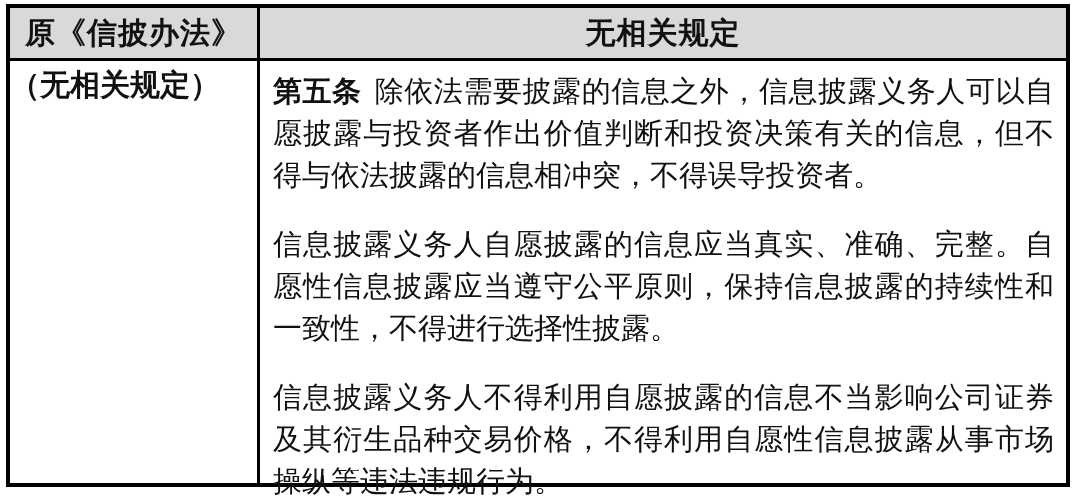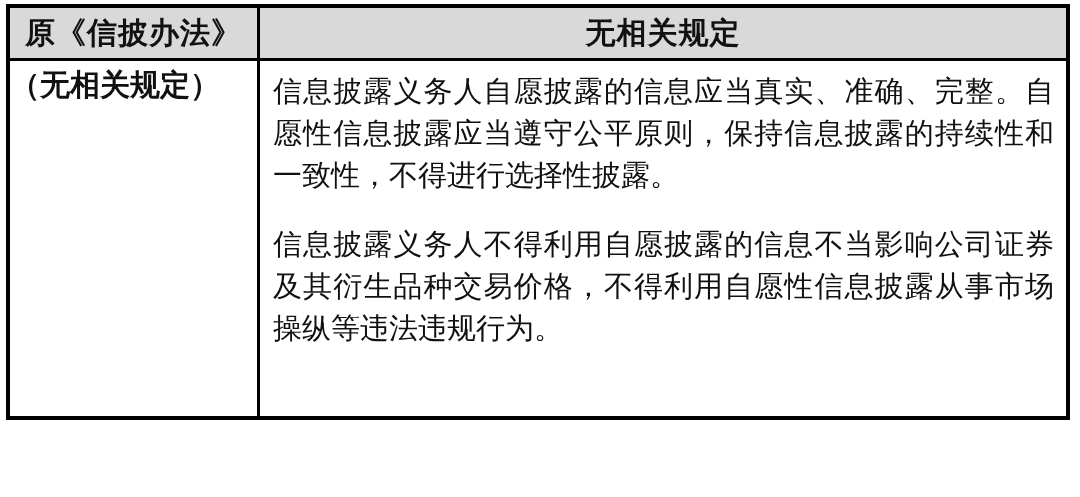--- a/index.html
+++ b/index.html
@@ -16,21 +16,21 @@
     position: relative;
     width: 1080px;
     height: 497px;
     background: #ffffff;
   }
   .table {
     position: absolute;
     left: 6px;
     top: 4px;
     width: 1064px;
-    height: 416px;
+    height: 483px;
     border: 4px solid #000000;
     box-sizing: border-box;
     background: #ffffff;
     display: flex;
     flex-direction: column;
   }
   .row {
     display: flex;
     flex-direction: row;
     width: 100%;
@@ -102,19 +102,20 @@
       <div class="cell col-right header-cell">
         <span>无相关规定</span>
       </div>
     </div>
 
     <div class="row body-row">
       <div class="cell col-left body-cell-left">
         <span>（无相关规定）</span>
       </div>
       <div class="cell col-right body-cell-right">
+        <p class="para"><span class="lead">第五条</span><span>除依法需要披露的信息之外，信息披露义务人可以自愿披露与投资者作出价值判断和投资决策有关的信息，但不得与依法披露的信息相冲突，不得误导投资者。</span></p>
         <p class="para"><span>信息披露义务人自愿披露的信息应当真实、准确、完整。自愿性信息披露应当遵守公平原则，保持信息披露的持续性和一致性，不得进行选择性披露。</span></p>
         <p class="para"><span>信息披露义务人不得利用自愿披露的信息不当影响公司证券及其衍生品种交易价格，不得利用自愿性信息披露从事市场操纵等违法违规行为。</span></p>
       </div>
     </div>
 
   </div>
 </div>
 
 </body></html>

